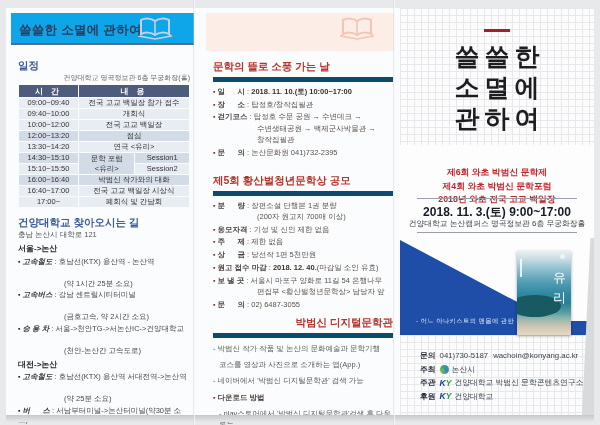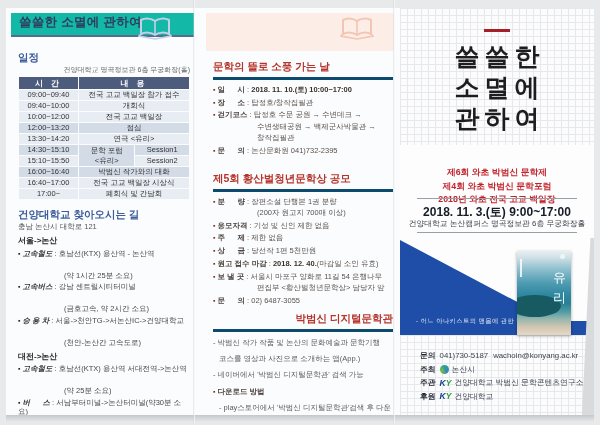--- a/index.html
+++ b/index.html
@@ -11,21 +11,21 @@
                  background:linear-gradient(#c6c7ca,#e8e9eb); }
   .fold { position:absolute; top:0; bottom:0; width:2px;
           background:linear-gradient(90deg,rgba(110,120,140,.18),rgba(255,255,255,.95)); }
   .fold1 { left:193px; } .fold2 { left:393px; }
   .panel { position:absolute; top:0; bottom:0; }
   .pl { left:0; width:193px; }
   .pm { left:195px; width:198px; }
   .pr { left:394px; width:194px; background:#fdfdfe; overflow:hidden; }
 
   
-  .lp-head { margin:5px 5px 0; height:24px; background:#14b8a6; position:relative;
+  .lp-head { margin:5px 5px 0; height:32px; background:#0ea5e9; position:relative;
              border-bottom:2px solid #5a6a8c; }
   .lp-book { position:absolute; right:22px; top:4px; color:#c3d0e8; }
   .lp-title { position:absolute; left:8px; bottom:4px; font-size:12.5px; font-weight:bold;
               color:#2e3c5c; letter-spacing:.3px; }
   .lp-body { padding:0 9px 0 12px; }
   .sec-h { color:#3c5c9c; font-weight:bold; font-size:10.5px; line-height:12px; }
   .sch-h { margin-top:14px; }
   .venue-note { text-align:right; font-size:7px; color:#666; line-height:9px; margin-top:2px; }
   table.sch { width:100%; border-collapse:collapse; margin-top:2px; text-align:center;
               font-size:7.5px; color:#333; }
@@ -43,21 +43,21 @@
   .d-lbl { font-weight:bold; white-space:pre; color:#33353b;font-style:italic; }
   .d-cont { margin-left:46px; font-size:7.5px; color:#44464d; line-height:9px; margin-top:13px; }
   .d-div { border-top:1px solid #8b94a6; margin-top:5px; padding-top:3px; }
   .d-note { font-size:7.5px; color:#44464d; line-height:9.5px; }
 
   
   .mp-head { margin:5px 5px 0; height:38px; background:#fceee6; position:relative; }
   .mp-book { position:absolute; right:20px; top:4px; color:#f3c5b2; }
   .mp-body { padding:0 6px 0 12px; }
   .m-title { color:#b5352c; font-weight:bold; font-size:10.5px; line-height:12px;
-             border-bottom:3px solid #0c4a6e; padding-bottom:5px; }
+             border-bottom:5px solid #0c4a6e; padding-bottom:5px; }
   .mt1 { margin-top:9px; } .mt2 { margin-top:16px; } .mt3 { margin-top:7px;text-align:right; }
   .m-list { margin-top:5px; }
   .m-item { font-size:7.5px; color:#5a524d; line-height:9.5px; margin-top:3.2px; }
   .m-item .blt { color:#8d2f28; }
   .m-lbl { font-weight:bold; white-space:pre; color:#4c4440; }
   .m-strong { font-weight:bold; color:#3b3128; }
   .m-cont { margin-left:44px; font-size:7.5px; color:#5a524d; line-height:9.5px; margin-top:2px; }
   .dg-line { font-size:7.5px; color:#5a5a5a; line-height:10px; margin-top:6px; }
   .dg-ind { margin-left:6px; }
   .dg-first { margin-top:6px; }

